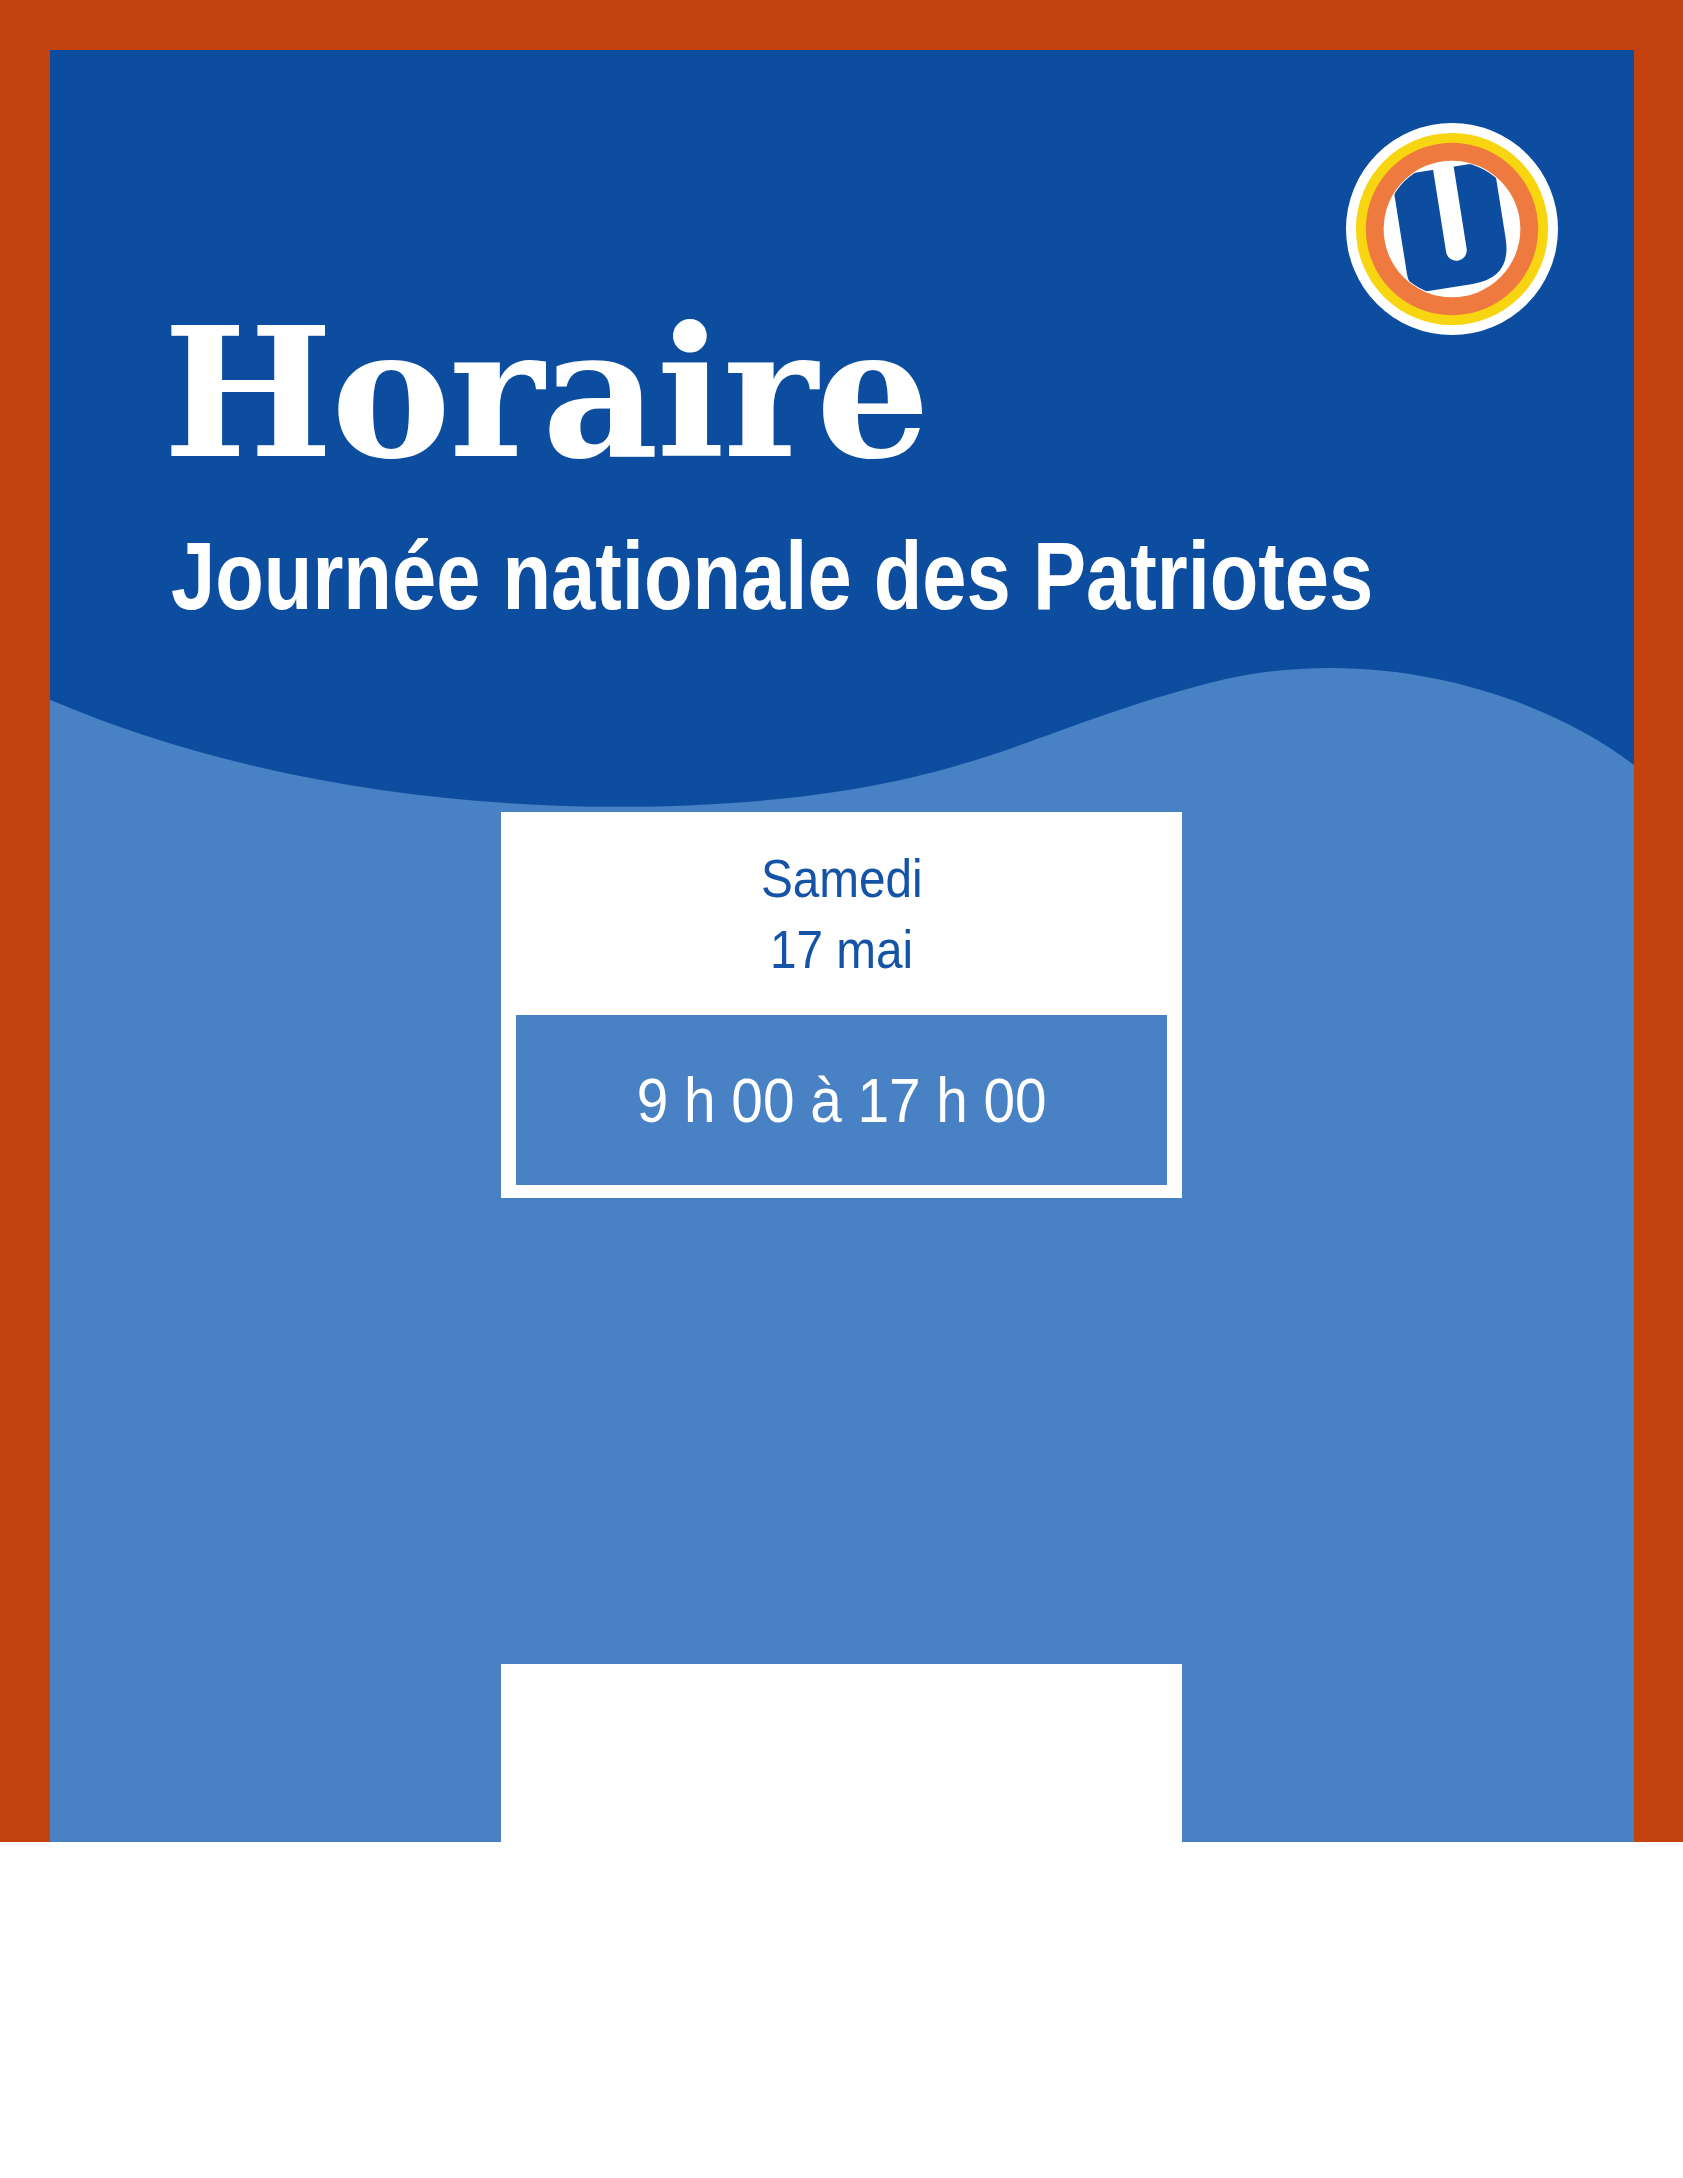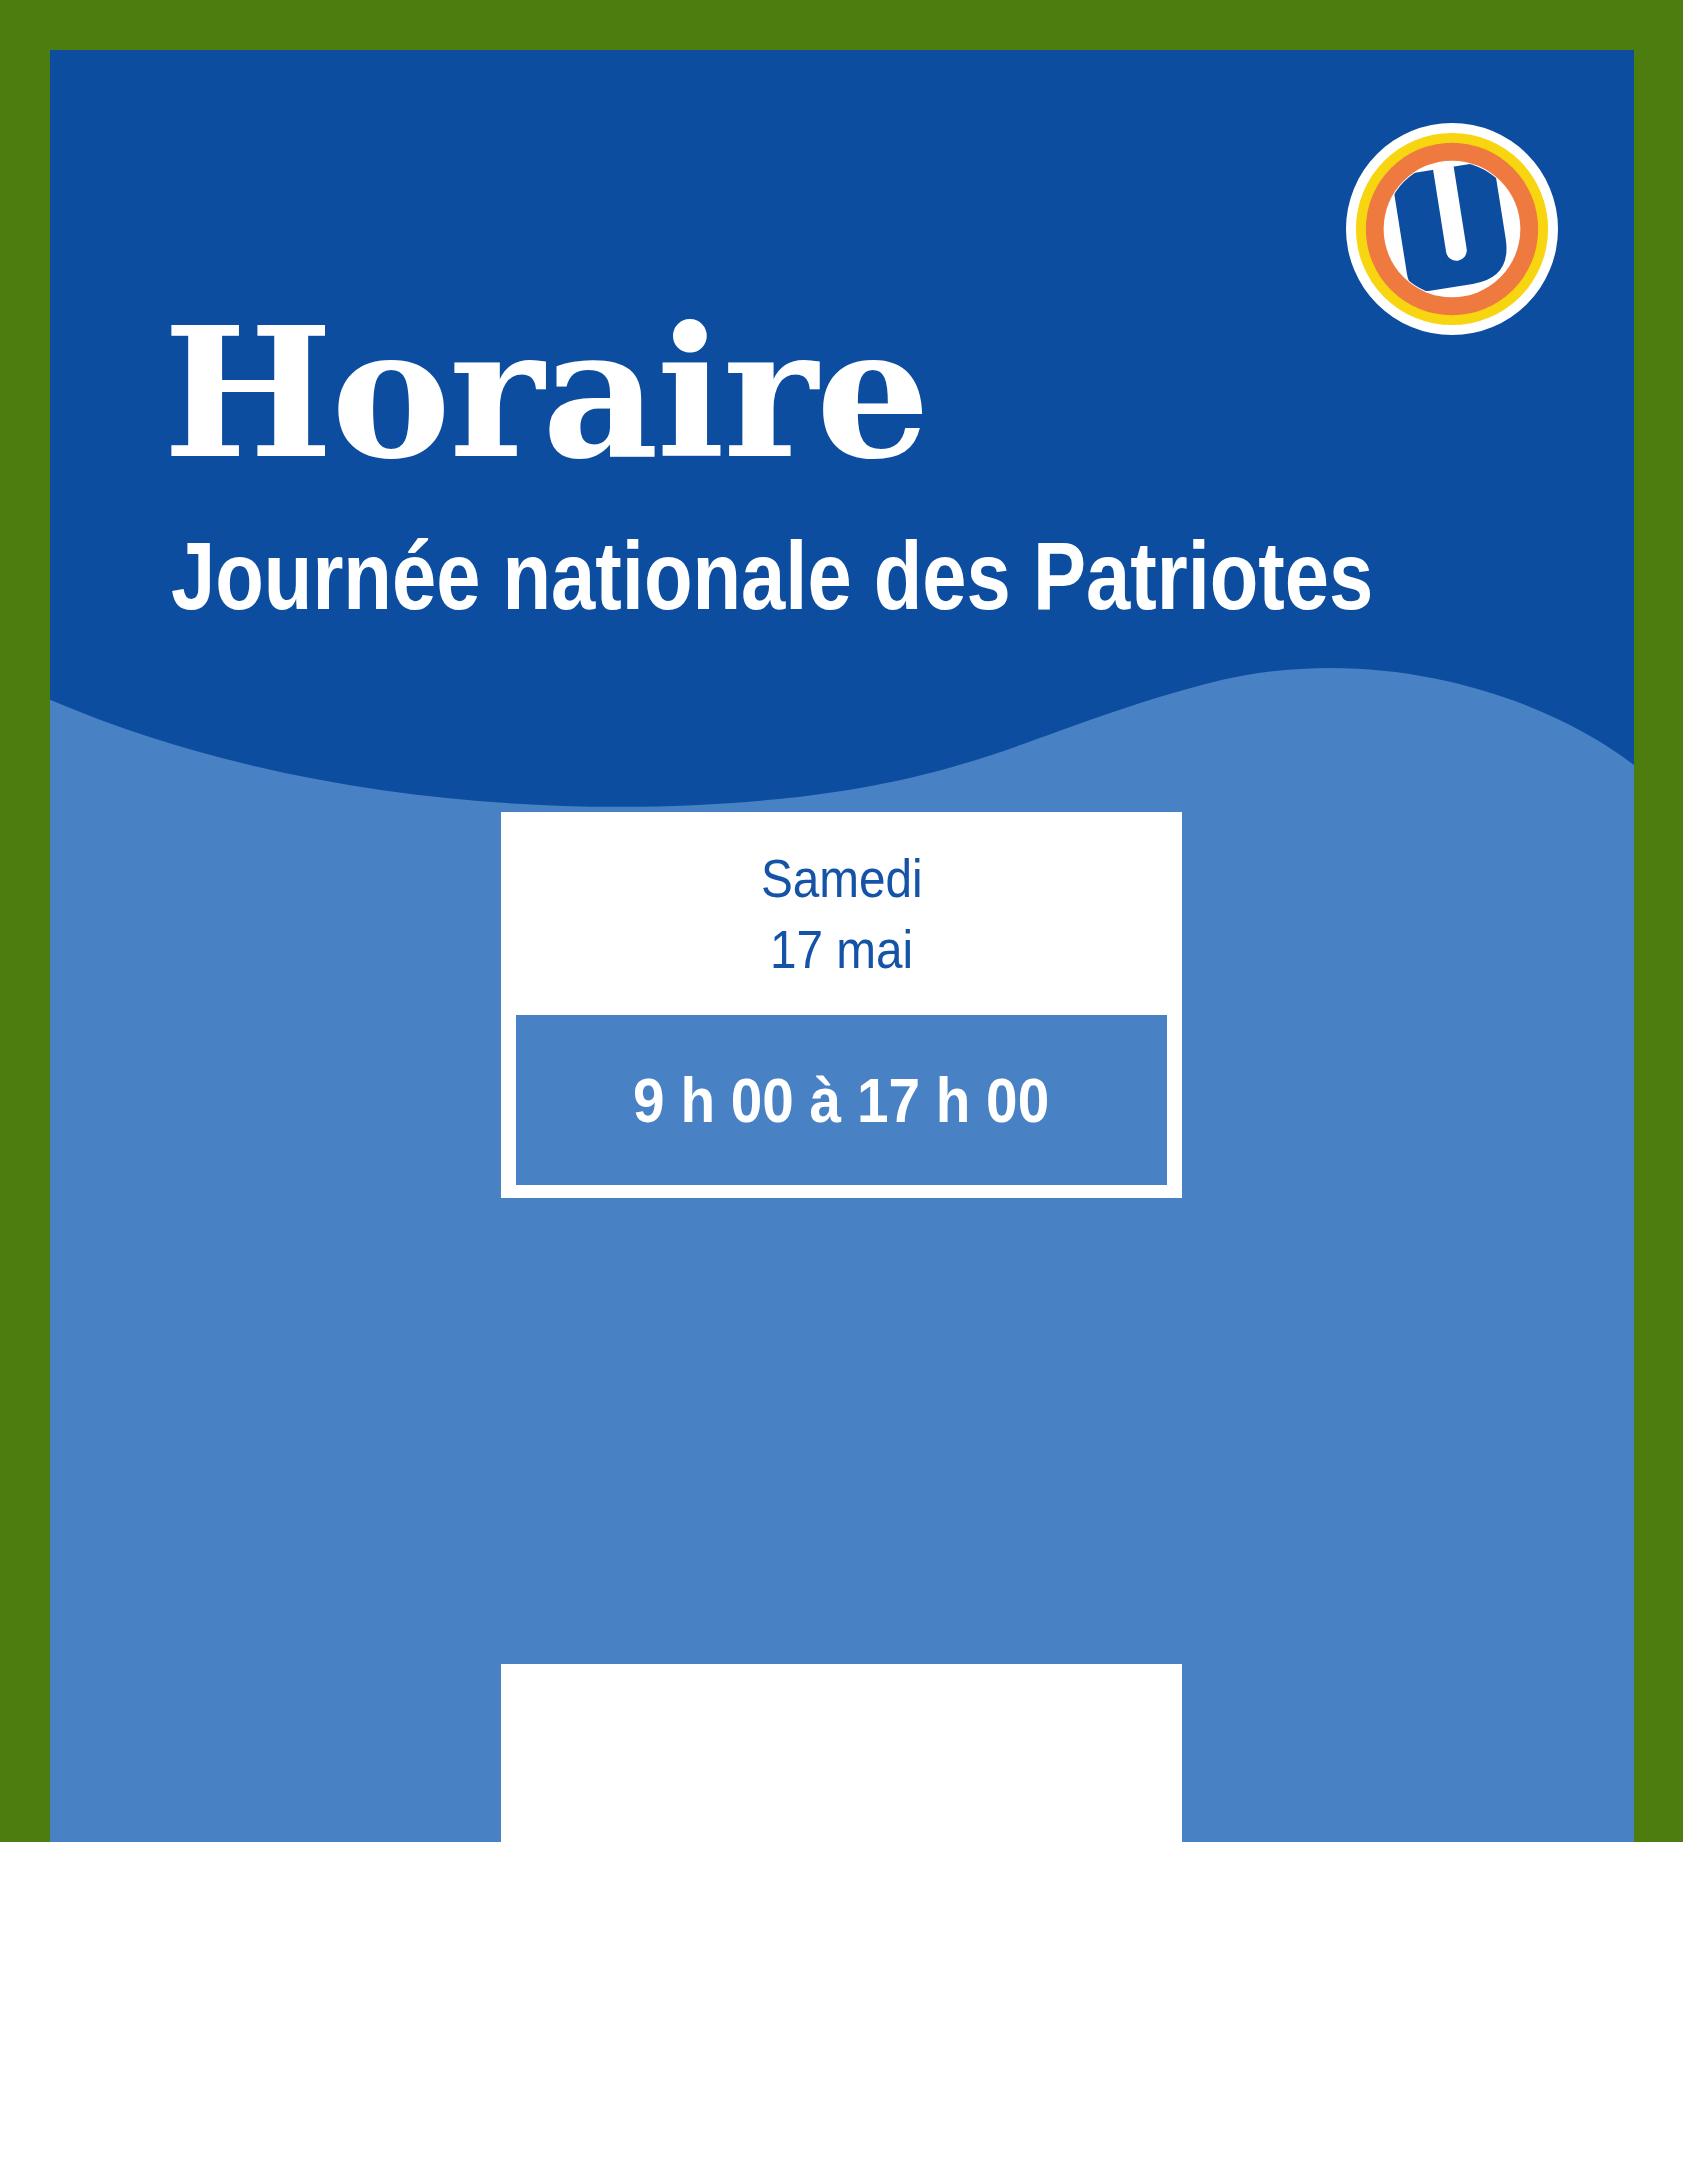--- a/index.html
+++ b/index.html
@@ -1,19 +1,19 @@
 <!DOCTYPE html>
 <html><head>
 <meta charset="utf-8">
 <style>
   html,body{margin:0;padding:0;background:#ffffff;}
   .poster{
     position:relative;
     width:1683px;height:1842px;
-    background:#4d7c0f;
+    background:#c2410c;
     font-family:"Liberation Sans", sans-serif;
     overflow:hidden;
   }
   .panel{
     position:absolute;left:50px;top:50px;
     width:1584px;height:2079px;
     background:#4881C4;
     overflow:hidden;
   }
   .wave-svg{position:absolute;left:0;top:0;display:block;}
@@ -50,21 +50,21 @@
     font-weight:normal;
     font-size:53px;line-height:71px;
     text-align:center;
   }
   .card-day .line{display:block;transform:scaleX(0.9);transform-origin:center;white-space:nowrap;}
   .card-hours{
     position:absolute;left:15px;right:15px;top:203px;bottom:13px;
     background:#4881C4;
     display:flex;align-items:center;justify-content:center;
     color:#ffffff;
-    font-weight:bold;
+    font-weight:normal;
     font-size:63px;line-height:1;
   }
   .card-hours .line{display:block;transform:scaleX(0.9);transform-origin:center;white-space:nowrap;}
 </style>
 </head>
 <body>
 
 <div class="poster">
   <div class="panel">
 

